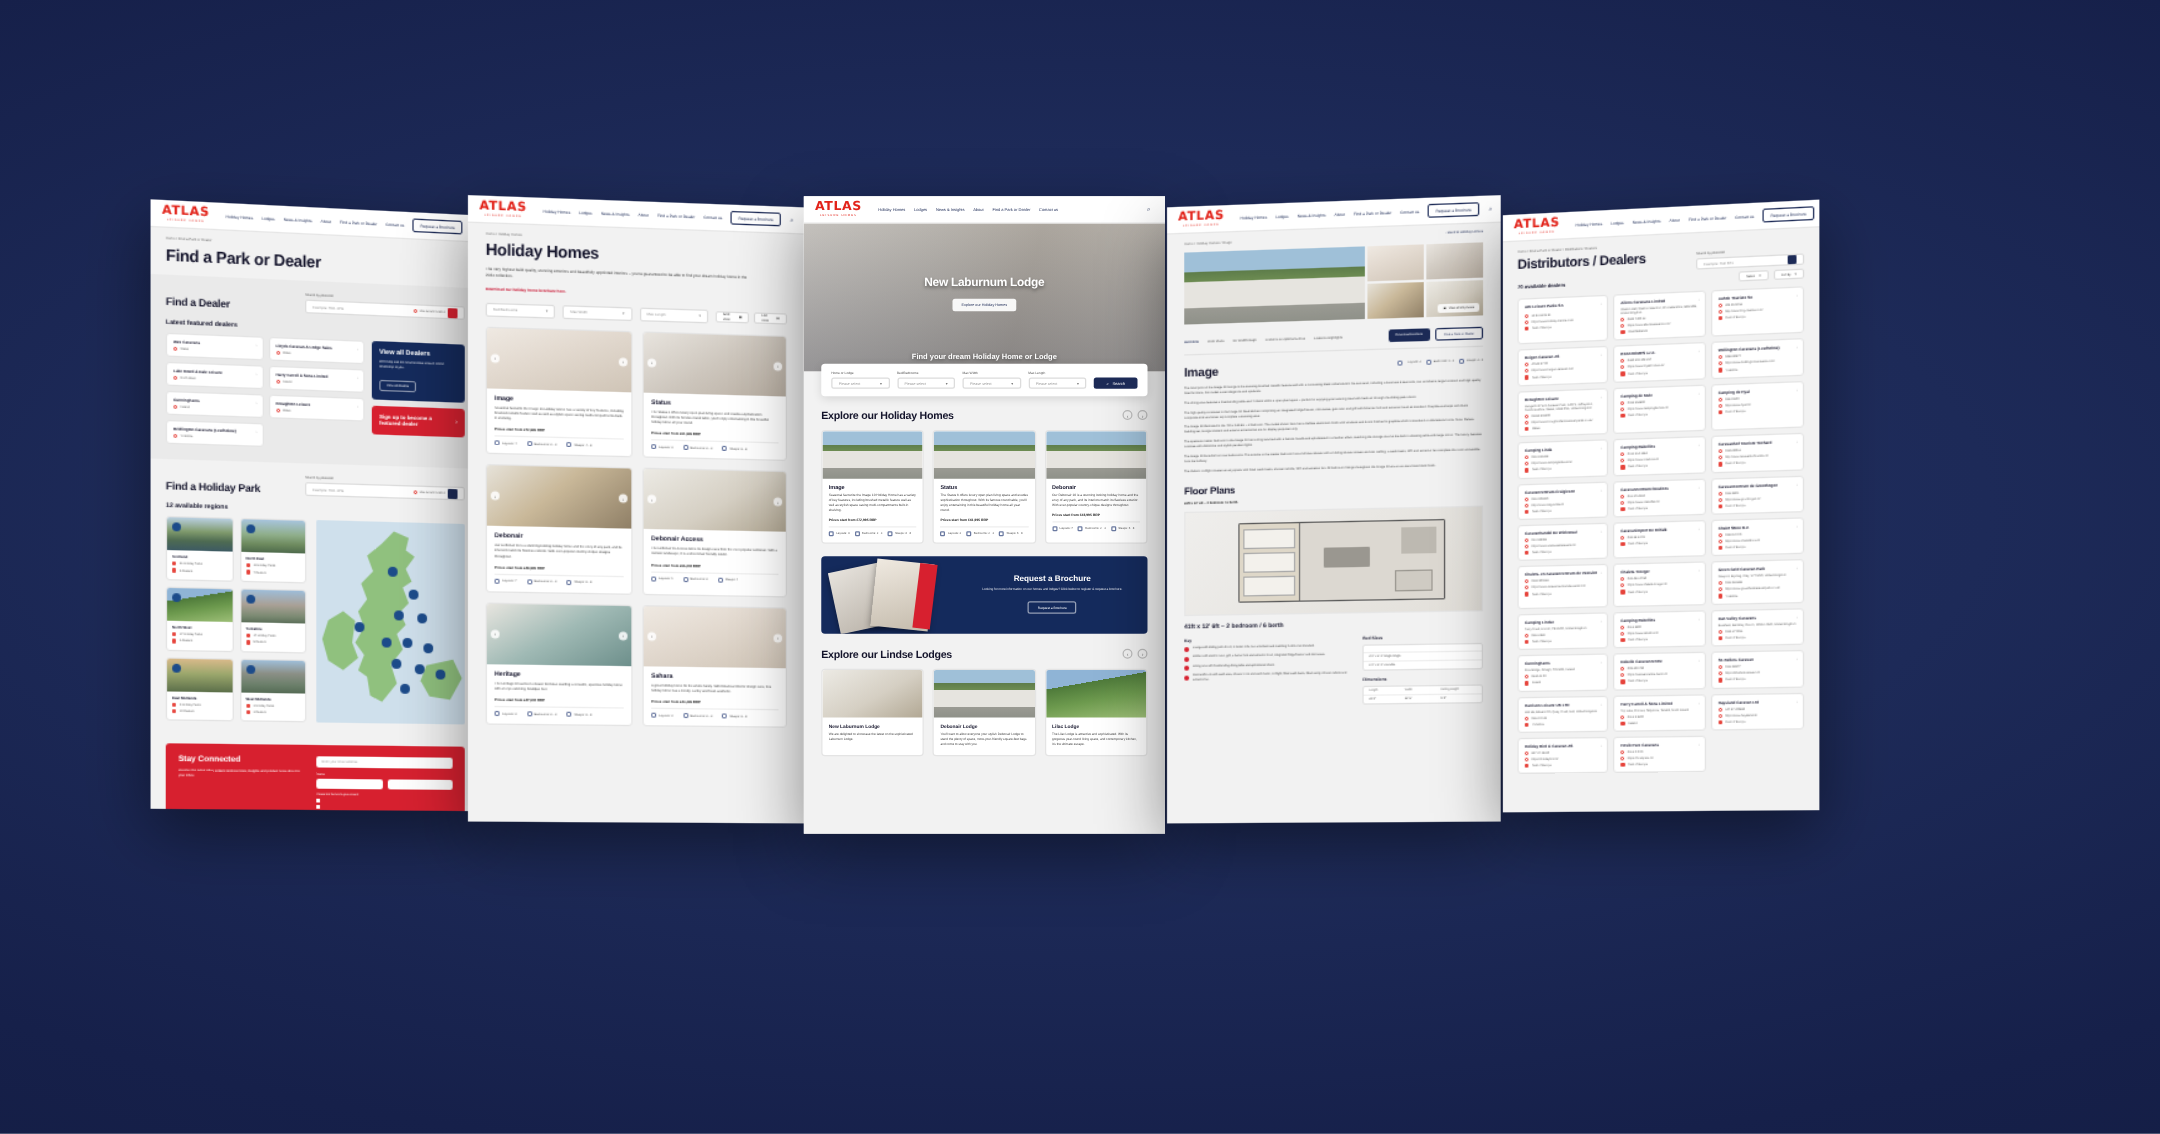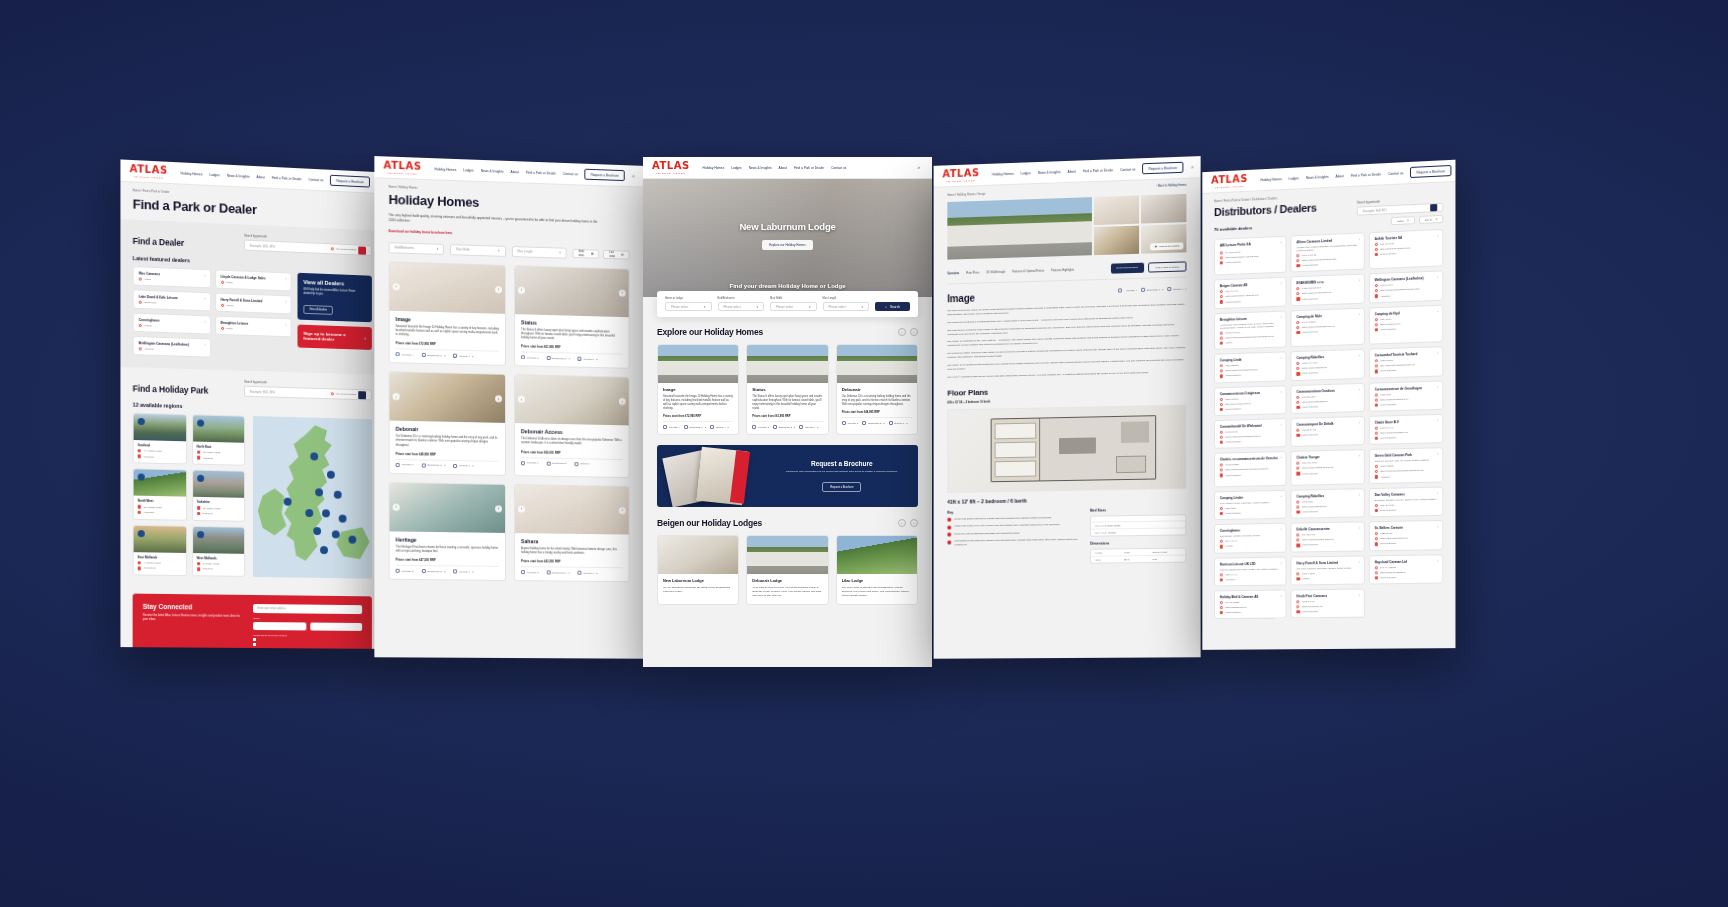--- a/index.html
+++ b/index.html
@@ -769,21 +769,21 @@
           <div style="position:absolute;left:76px;top:6px;width:14px;height:52px;background:#d7202f;transform:rotate(7deg);"></div>
         </div>
         <div style="flex:1;padding-right:14px;text-align:center;">
           <div style="font-size:6.5px;font-weight:800;">Request a Brochure</div>
           <div style="font-size:2.5px;opacity:.88;margin-top:3px;line-height:1.5;">Looking for more information on our homes and lodges? Click below to register &amp; request a brochure.</div>
           <div style="display:inline-block;margin-top:5px;border:1px solid rgba(255,255,255,.55);padding:2.5px 7px;font-size:2.6px;border-radius:2px;">Request a Brochure</div>
         </div>
       </div>
 
       <div style="display:flex;align-items:center;justify-content:space-between;margin-top:11px;">
-        <div class="h2">Beigen our Holiday Lodges</div>
+        <div class="h2">Explore our Lindse Lodges</div>
         <div style="display:flex;gap:4px;">
           <span style="width:8px;height:8px;border:1px solid #bbb;border-radius:50%;display:flex;align-items:center;justify-content:center;font-size:4px;color:#777;">‹</span>
           <span style="width:8px;height:8px;border:1px solid #bbb;border-radius:50%;display:flex;align-items:center;justify-content:center;font-size:4px;color:#777;">›</span>
         </div>
       </div>
 
       <div style="display:grid;grid-template-columns:1fr 1fr 1fr;gap:7px;margin-top:7px;">
         <div class="prod-card">
           <div class="prod-img ph ph-dine" style="height:38px;"></div>
           <div style="padding:4px 5px 6px;">

